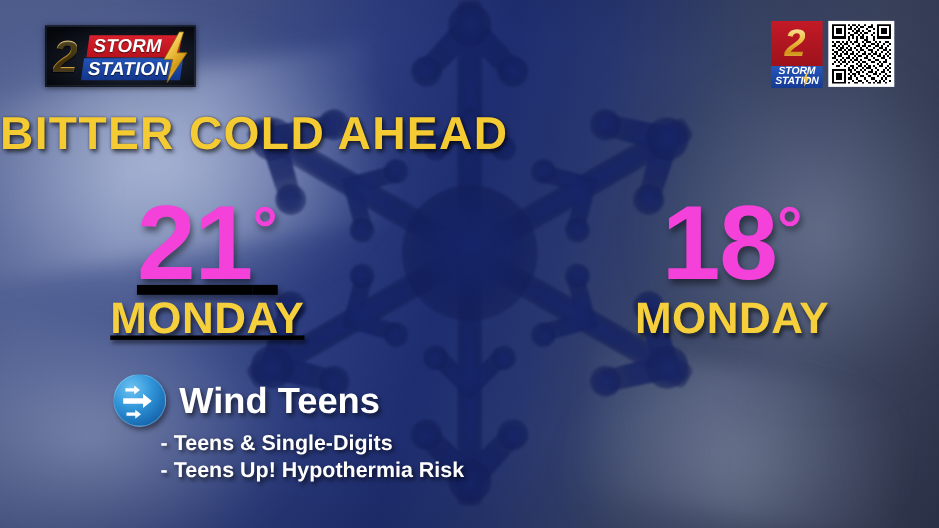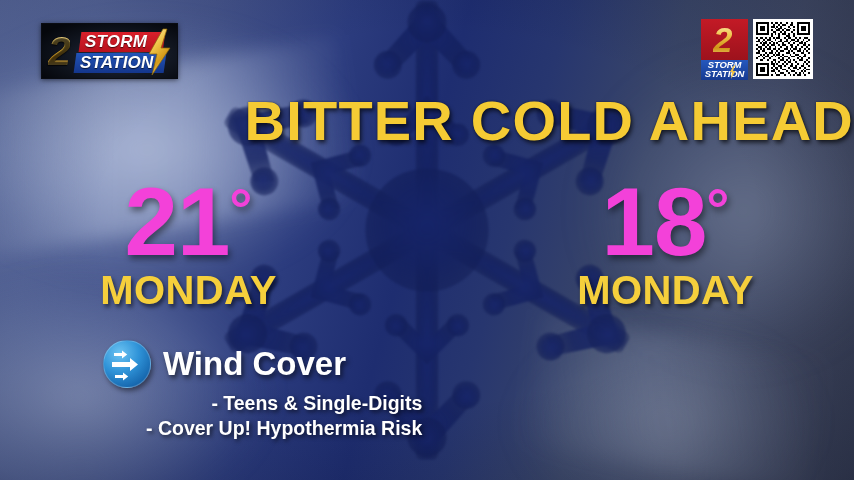--- a/index.html
+++ b/index.html
@@ -284,42 +284,42 @@
     box-sizing: border-box;
   }
   .qr svg { display: block; }
 
   
   .headline {
     position: absolute;
     left: 0;
     right: 0;
     top: 98px;
-    text-align: right;
-    font-size: 56px;
+    text-align: left;
+    font-size: 42px;
     line-height: 46px;
     font-weight: bold;
     color: #f5cb34;
     letter-spacing: 1.2px;
     text-shadow: 2px 3px 4px rgba(0,0,0,0.60), 0 0 2px rgba(0,0,0,0.5);
   }
 
   
   .temps {
     position: absolute;
     left: 0;
     right: 0;
     top: 160px;
     display: flex;
   }
   .temp-col {
     flex: 1 1 50%;
     text-align: center;
   }
-  .temp-col.left  { padding-right: 82px; }
+  .temp-col.left  { padding-right: 82px; text-decoration: underline; }
   .temp-col.right { padding-left: 18px; }
   .temp-value {
     font-size: 96px;
     line-height: 98px;
     font-weight: bold;
     color: #f341d9;
     letter-spacing: -1px;
     text-shadow: 2px 4px 6px rgba(0,0,0,0.45);
   }
   .temp-value .deg { font-size: 58px; vertical-align: 26px; letter-spacing: 0; }
@@ -375,21 +375,20 @@
     text-shadow: 2px 3px 5px rgba(0,0,0,0.6);
   }
   .panel.left .bullets  { margin-left: 43px; margin-top: 1px; }
   .bullet {
     font-size: 19.5px;
     line-height: 25px;
     font-weight: bold;
     color: #ffffff;
     text-shadow: 2px 2px 4px rgba(0,0,0,0.65);
     white-space: nowrap;
-    text-align: right;
   }
 </style>
 </head>
 <body>
 
 <div id="stage">
 
   <div class="bg-base"></div>
   <div class="bg-cloud-a"></div>
   <div class="bg-cloud-b"></div>
@@ -719,25 +718,25 @@
       <div class="panel-head">
         <div class="panel-icon icon-wind">
           <svg width="48" height="48" viewBox="0 0 48 48">
             <g fill="#ffffff">
               <path d="M10 12h8v-2.6l5.2 4.1L18 17.6V15h-8z"></path>
               <path d="M8 21h18v-4l8 6.6L26 30v-4H8z"></path>
               <path d="M11 34h8v-2.6l5.2 4.1L19 39.6V37h-8z"></path>
             </g>
           </svg>
         </div>
-        <div class="panel-title">Wind Cover</div>
+        <div class="panel-title">Wind Teens</div>
       </div>
       <div class="bullets">
         <div class="bullet">- Teens &amp; Single-Digits</div>
-        <div class="bullet">- Cover Up! Hypothermia Risk</div>
+        <div class="bullet">- Teens Up! Hypothermia Risk</div>
       </div>
     </div>
 
     <div class="panel right">
       
       
     </div>
 
   </div>
 </div>

